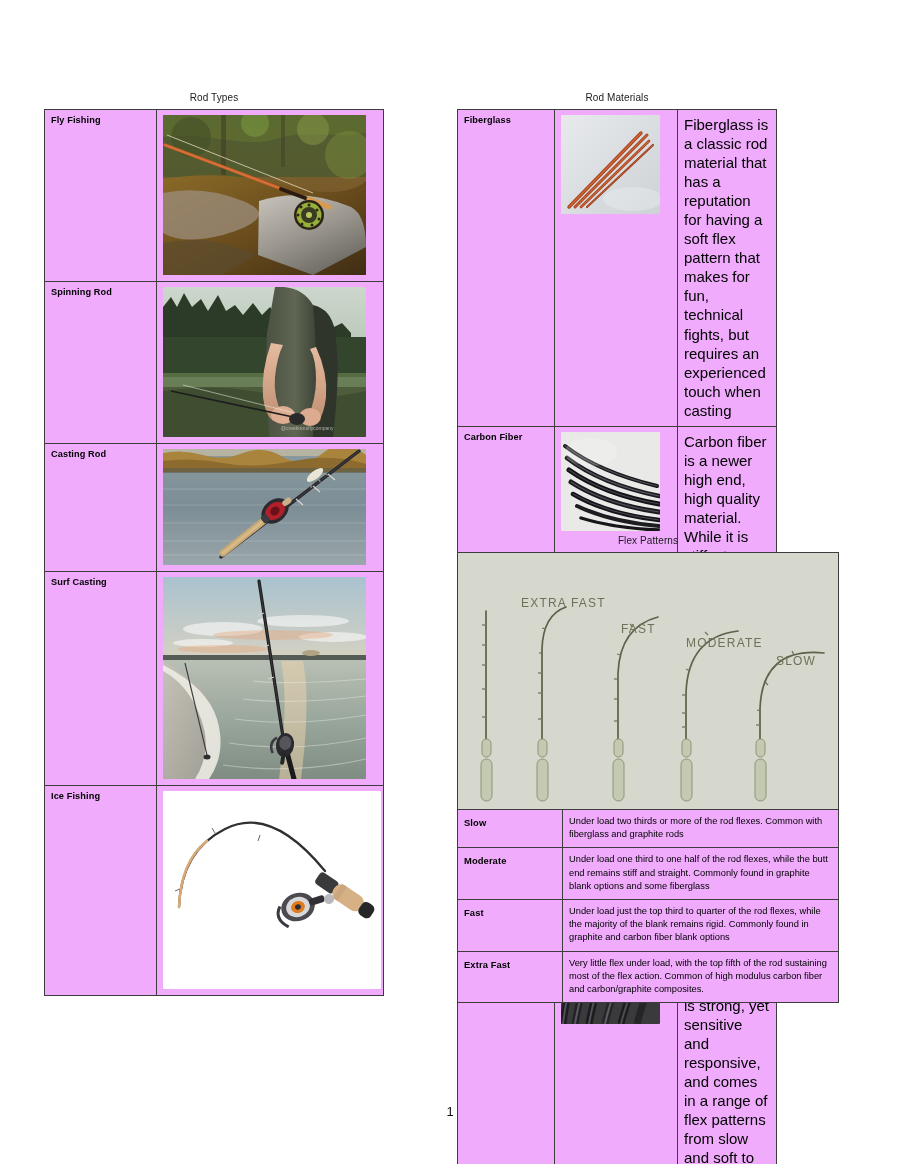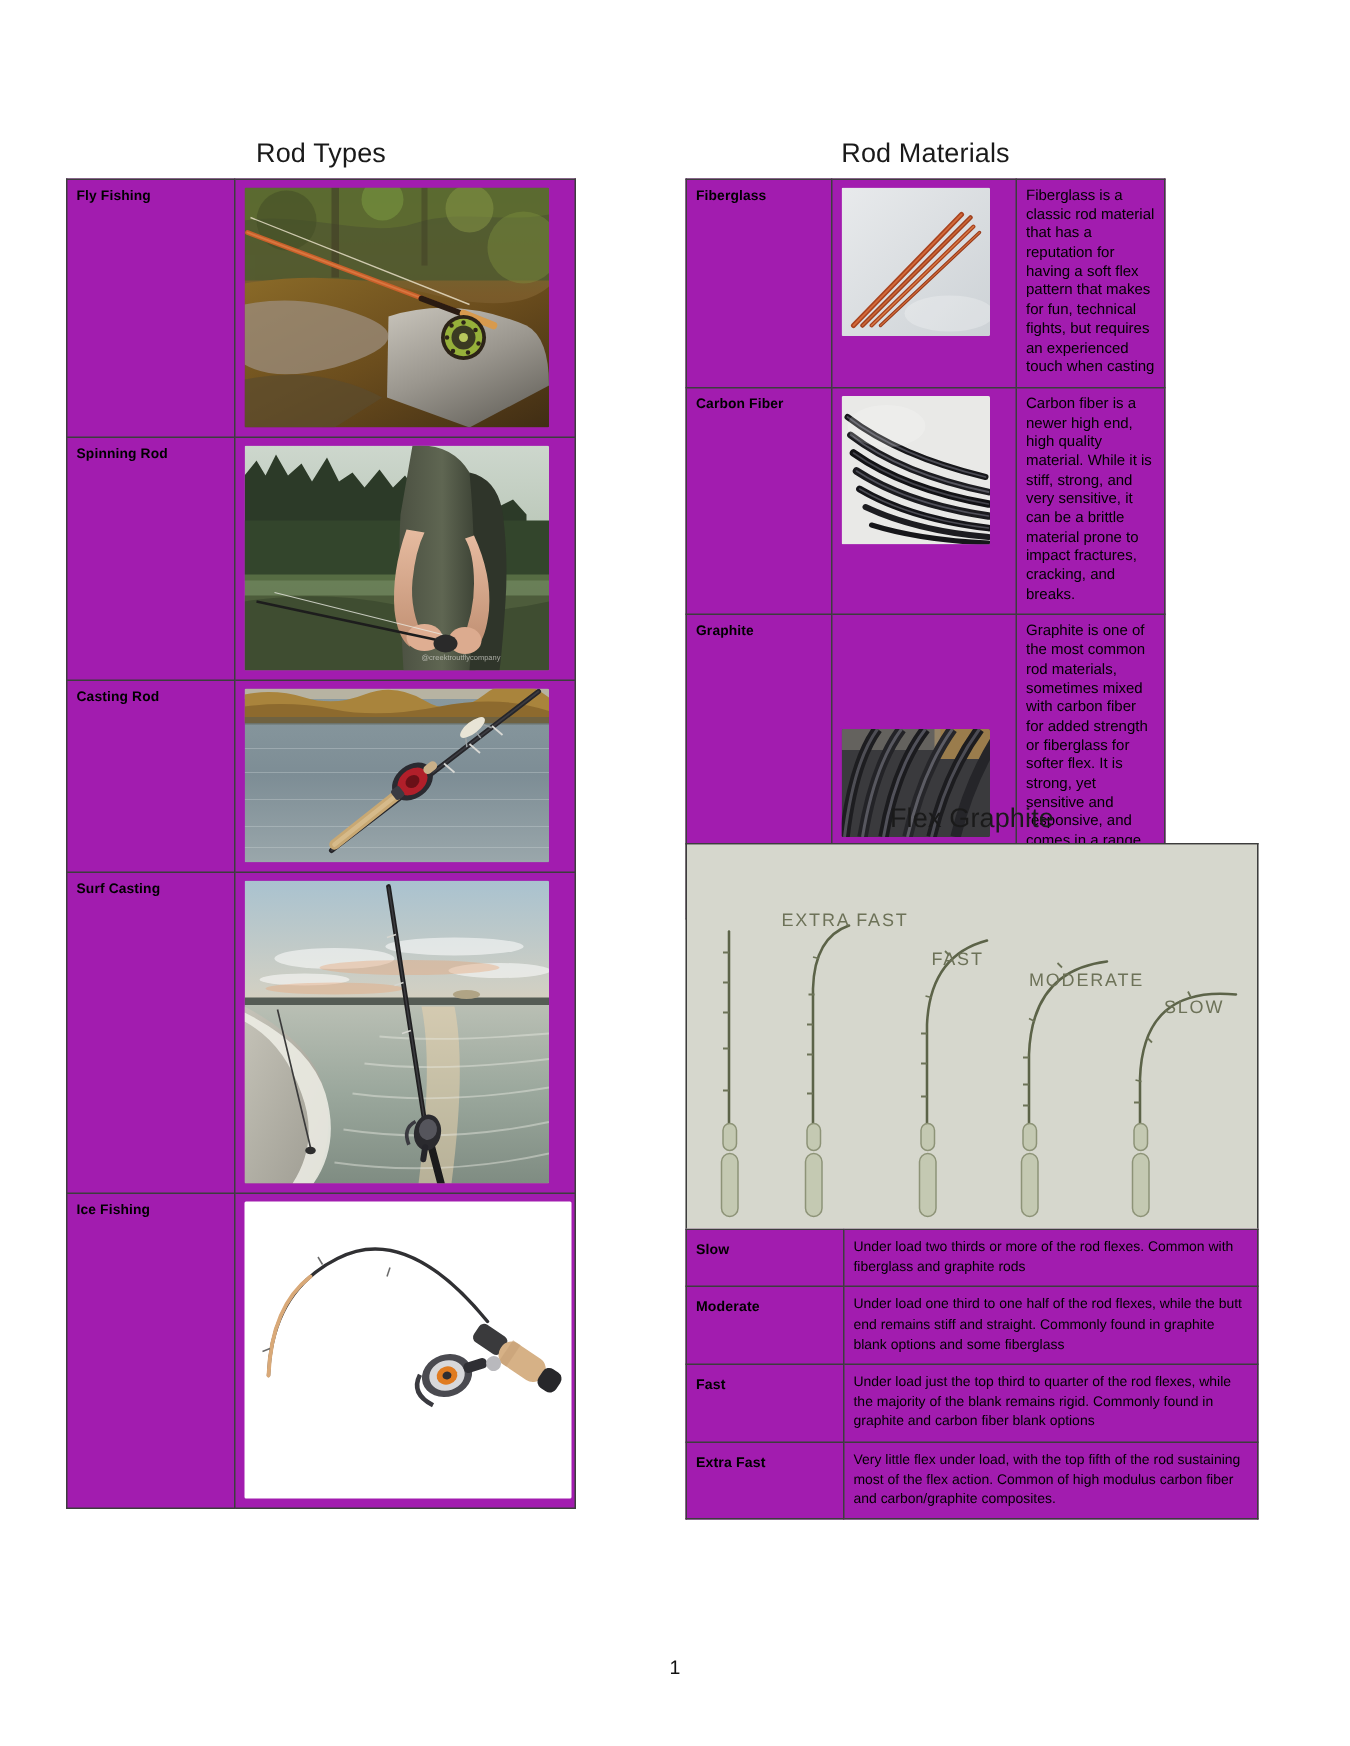--- a/index.html
+++ b/index.html
@@ -12,48 +12,48 @@
     height: 1164px;
     position: relative;
     font-family: "Liberation Sans", sans-serif;
     color: #000000;
     overflow: hidden;
   }
 
   
   .section-title {
     text-align: center;
-    font-size: 18px;
+    font-size: 10px;
     color: #1a1a1a;
     font-weight: 400;
     letter-spacing: .1px;
   }
 
   table.doc-table {
     border-collapse: collapse;
     table-layout: fixed;
     width: 100%;
-    background: #a21caf;
+    background: #f0abfc;
   }
   table.doc-table td {
     border: 1px solid #3d3d3d;
     vertical-align: top;
     padding: 5px 6px 6px 6px;
   }
   td.label-cell {
     font-size: 9.2px;
     font-weight: bold;
     letter-spacing: .1px;
     line-height: 1.25;
   }
   td.media-cell {
     padding: 6px 6px 6px 8px;
   }
   td.desc-cell {
-    font-size: 10px;
+    font-size: 15px;
     line-height: 1.27;
     padding: 9px 10px 8px 8px;
   }
   td.flexdesc-cell {
     font-size: 9.3px;
     line-height: 1.42;
     padding: 6px 8px 7px 8px;
     margin-top: 21px;
   }
 
@@ -489,21 +489,21 @@
         </td>
         <td class="desc-cell">Graphite is one of the most common rod materials, sometimes mixed with carbon fiber for added strength or fiberglass for softer flex. It is strong, yet sensitive and responsive, and comes in a range of flex patterns from slow and soft to extra-fast.</td>
       </tr>
 
     </tbody>
   </table>
 </div>
 
 <div id="flex-block">
 
-  <div class="section-title">Flex Graphite</div>
+  <div class="section-title">Flex Patterns</div>
 
   <div id="flex-image-frame">
     <svg viewBox="0 0 380 256" width="380" height="256" style="display:block">
       <rect width="380" height="256" fill="#d6d7cd"></rect>
       <g fill="none" stroke="#5c6348" stroke-width="1.7" stroke-linecap="round">
 
         <path d="M28 188 L28 58"></path>
 
         <path d="M84 188 L84 96 q1 -34 24 -42"></path>
 

